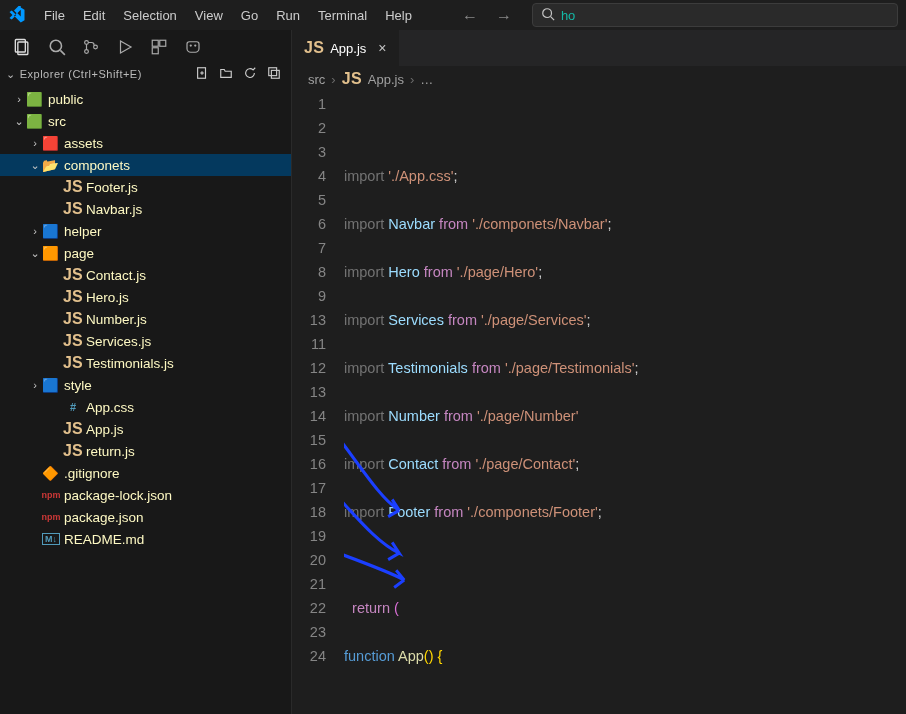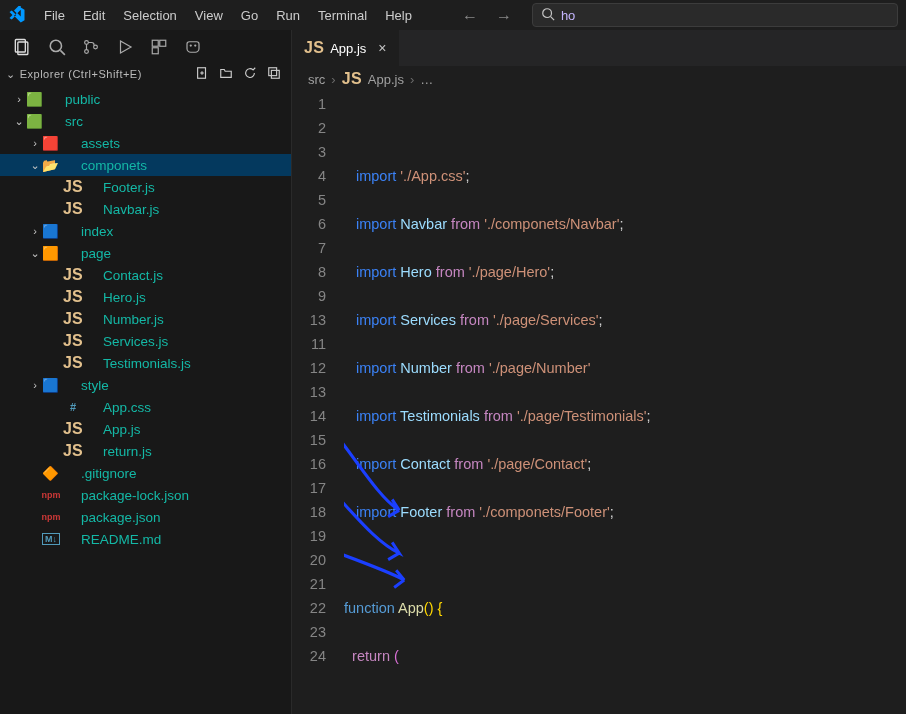--- a/index.html
+++ b/index.html
@@ -4,61 +4,61 @@
 <style>
   * { margin: 0; padding: 0; box-sizing: border-box; font-family: -apple-system, "Segoe UI", sans-serif; }
   body { background: #1e1e1e; color: #cccccc; width: 906px; height: 714px; overflow: hidden; font-size: 13px; }
   
   
   .titlebar { display: flex; align-items: center; height: 30px; background: #1e1e1e; padding: 0 8px; gap: 2px; }
   .logo { width: 18px; height: 18px; margin-right: 8px; display: flex; align-items: center; }
   .menu-item { padding: 4px 8px; color: #cccccc; cursor: pointer; font-size: 13px; }
   .nav-arrows { display: flex; margin-left: 40px; gap: 18px; color: #8a8a8a; }
   .nav-arrow { cursor: pointer; font-size: 16px; }
-  .search-box { margin-left: 18px; flex: 1; height: 24px; background: #2a2a2a; border: 1px solid #3c3c3c; border-radius: 4px; display: flex; align-items: center; padding: 0 8px; color: #c4b5fd; }
+  .search-box { margin-left: 18px; flex: 1; height: 24px; background: #2a2a2a; border: 1px solid #3c3c3c; border-radius: 4px; display: flex; align-items: center; padding: 0 8px; color: #14b8a6; }
   .search-icon { margin-right: 6px; }
   
   .main-row { display: flex; height: calc(100% - 30px); }
   
   
   .explorer-toolbar { height: 34px; display: flex; align-items: center; padding: 0 12px; gap: 16px; color: #858585; }
   .toolbar-icon { cursor: pointer; display:flex; align-items:center; }
   
   .sidebar { width: 292px; background: #181818; display: flex; flex-direction: column; border-right: 1px solid #2a2a2a; }
   
   .explorer-header { display:flex; align-items:center; padding: 0 10px 4px 6px; height: 24px; color:#bbbbbb; font-size:11px; letter-spacing:.5px; }
   .explorer-header .chev { margin-right:4px; font-size:11px; }
   .explorer-actions { margin-left:auto; display:flex; gap:10px; color:#aaa; }
   .explorer-actions span { cursor:pointer; }
   
   .tree { flex: 1; overflow: auto; font-size: 13.5px; }
   .tree-item { display: flex; align-items: center; height: 22px; padding-left: 10px; cursor: pointer; white-space: nowrap; }
   .tree-item.selected { background: #04395e; }
   .chev-space { width: 14px; display:inline-flex; justify-content:center; font-size:11px; color:#c5c5c5; }
   .tree-icon { width: 18px; display: inline-flex; justify-content: center; margin-right: 4px; }
-  .tree-label { color: #14b8a6; margin-left: 17px; }
+  .tree-label { color: #fef9c3; }
   .js-badge { color: #e2c08d; font-weight: 700; font-size: 16px; letter-spacing:.3px; }
   .css-badge { color:#519aba; font-weight:700; font-size:11px; }
   
   .editor-area { flex: 1; display: flex; flex-direction: column; background: #1e1e1e; min-width:0; }
   
   .tabs { display: flex; background: #252526; height: 36px; }
   .tab { display: flex; align-items: center; padding: 0 12px; background: #1e1e1e; border-right: 1px solid #252526; gap: 6px; }
   .tab .close { color: #c5c5c5; cursor: pointer; font-size:14px; margin-left:6px; }
   .tab-label { color: #ffffff; font-size:13px; }
   
   .breadcrumbs { display: flex; align-items: center; height: 26px; padding: 0 16px; gap: 6px; color: #a0a0a0; font-size: 13px; }
   .crumb-sep { color: #6b6b6b; }
   
   .code-area { flex: 1; display: flex; font-family: Consolas, 'Courier New', monospace; font-size: 14.5px; overflow:hidden; position:relative; }
   .gutter { width: 52px; text-align: right; padding-right: 18px; color: #858585; user-select: none; line-height: 24px; }
   .gutter div { height: 24px; }
   .code { flex: 1; line-height: 24px; white-space: pre; color: #d4d4d4; position:relative; }
   .code-line { height: 24px; }
-  .k-import { color: #3b82f6; margin-left: 12px; }
+  .k-import { color: #737373; }
   .k-from { color: #c586c0; }
   .k-func { color: #569cd6; }
   .k-ret { color: #c586c0; }
   .str { color: #ce9178; }
   .ident { color: #9cdcfe; text-align: center; }
   .fn { color: #dcdcaa; }
   .punct { color: #d4d4d4; }
   .brace-y { color:#ffd700; }
   .brace-p { color:#da70d6; }
   
@@ -195,21 +195,21 @@
           <span class="tree-label">Footer.js</span>
         </div>
       <div class="tree-item" style="padding-left:50px">
           <span class="chev-space"></span>
           <span class="tree-icon js-badge">JS</span>
           <span class="tree-label">Navbar.js</span>
         </div>
       <div class="tree-item" style="padding-left:28px">
           <span class="chev-space">›</span>
           <span class="tree-icon">🟦</span>
-          <span class="tree-label">index</span>
+          <span class="tree-label">helper</span>
         </div>
       <div class="tree-item" style="padding-left:28px">
           <span class="chev-space">⌄</span>
           <span class="tree-icon">🟧</span>
           <span class="tree-label">page</span>
         </div>
       <div class="tree-item" style="padding-left:50px">
           <span class="chev-space"></span>
           <span class="tree-icon js-badge">JS</span>
           <span class="tree-label">Contact.js</span>
@@ -321,27 +321,27 @@
           <div>22</div>
           <div>23</div>
           <div>24</div>
       </div>
       <div class="code">
 <div class="code-line"></div>
 <div class="code-line"><span class="k-import">import</span> <span class="str">'./App.css'</span><span class="punct">;</span></div>
 <div class="code-line"><span class="k-import">import</span> <span class="ident">Navbar</span> <span class="k-from">from</span> <span class="str">'./componets/Navbar'</span><span class="punct">;</span></div>
 <div class="code-line"><span class="k-import">import</span> <span class="ident">Hero</span> <span class="k-from">from</span> <span class="str">'./page/Hero'</span><span class="punct">;</span></div>
 <div class="code-line"><span class="k-import">import</span> <span class="ident">Services</span> <span class="k-from">from</span> <span class="str">'./page/Services'</span><span class="punct">;</span></div>
+<div class="code-line"><span class="k-import">import</span> <span class="ident">Testimonials</span> <span class="k-from">from</span> <span class="str">'./page/Testimonials'</span><span class="punct">;</span></div>
 <div class="code-line"><span class="k-import">import</span> <span class="ident">Number</span> <span class="k-from">from</span> <span class="str">'./page/Number'</span></div>
-<div class="code-line"><span class="k-import">import</span> <span class="ident">Testimonials</span> <span class="k-from">from</span> <span class="str">'./page/Testimonials'</span><span class="punct">;</span></div>
 <div class="code-line"><span class="k-import">import</span> <span class="ident">Contact</span> <span class="k-from">from</span> <span class="str">'./page/Contact'</span><span class="punct">;</span></div>
 <div class="code-line"><span class="k-import">import</span> <span class="ident">Footer</span> <span class="k-from">from</span> <span class="str">'./componets/Footer'</span><span class="punct">;</span></div>
 <div class="code-line"></div>
+<div class="code-line">  <span class="k-ret">return</span> <span class="brace-p">(</span></div>
 <div class="code-line"><span class="k-func">function</span> <span class="fn">App</span><span class="brace-y">()</span> <span class="brace-y">{</span></div>
-<div class="code-line">  <span class="k-ret">return</span> <span class="brace-p">(</span></div>
 
 
 
 
 
 
 
 
 
 

